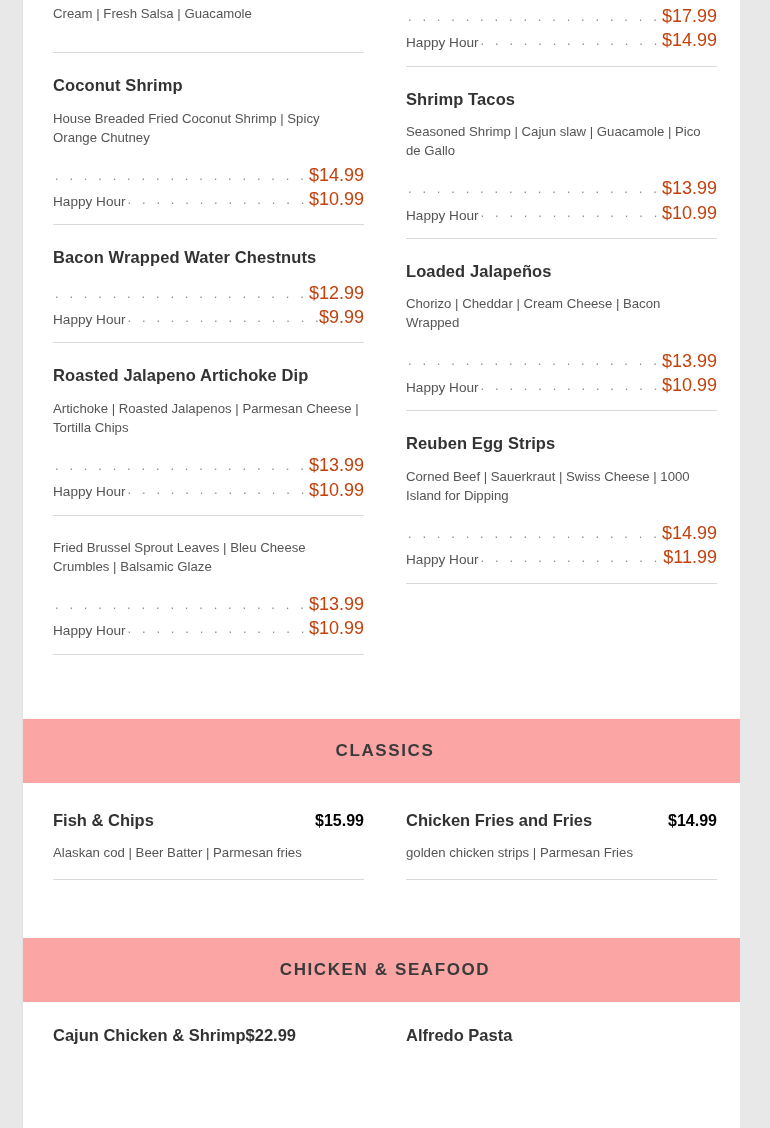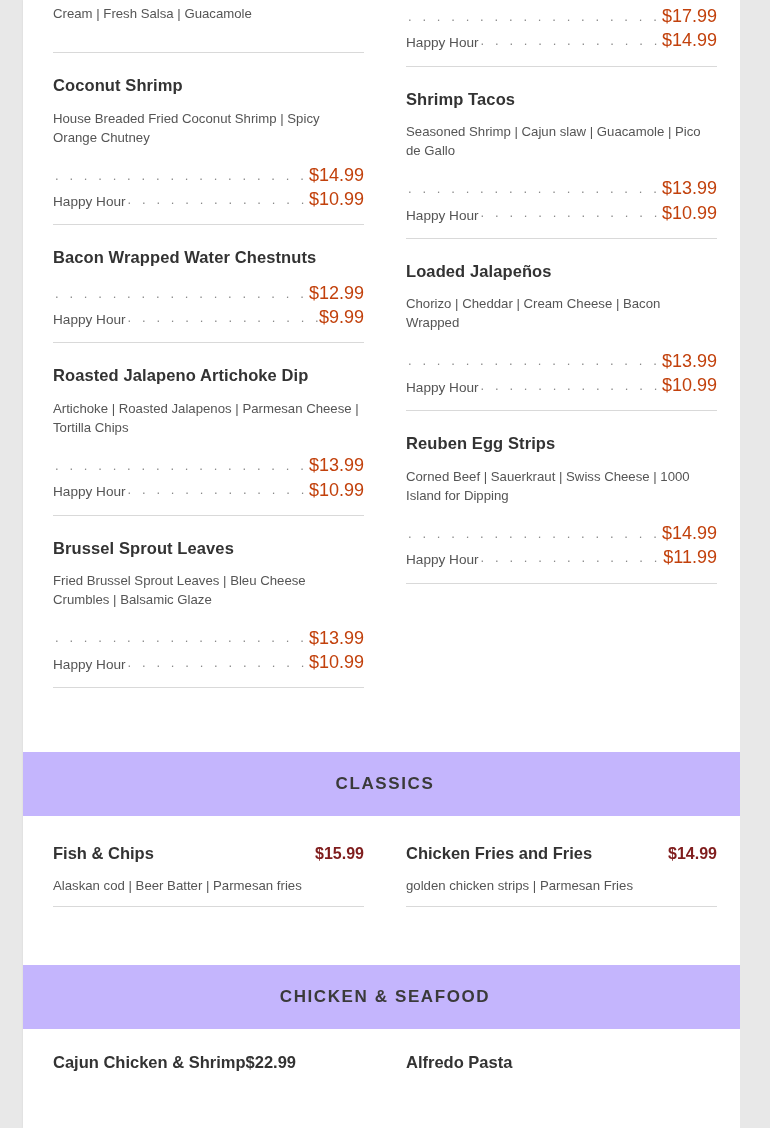--- a/index.html
+++ b/index.html
@@ -82,57 +82,57 @@
   }
   .price-val {
     flex: 0 0 auto;
     font-weight: normal;
     color: #c2410c;
     font-size: 18px;
   }
   .price-row.first .price-label { width: 0; }
 
   .section-banner {
-    background: #c4b5fd;
+    background: #fca5a5;
     text-align: center;
     padding: 22px 0;
     margin-top: 14px;
   }
   .section-banner .title {
     font-size: 17px;
     font-weight: bold;
     letter-spacing: 1.6px;
     color: #3a3a3a;
   }
 
   .simple-grid {
     display: flex;
     padding: 28px 30px 0 30px;
     box-sizing: border-box;
   }
   .simple-item {
-    padding-bottom: 11px;
+    padding-bottom: 17px;
     border-bottom: 1px solid #d9d9d9;
     margin-bottom: 20px;
   }
   .simple-head {
     display: flex;
     justify-content: space-between;
     align-items: baseline;
     margin-bottom: 13px;
   }
   .simple-head .nm {
     font-size: 16.5px;
     font-weight: bold;
     color: #333;
   }
   .simple-head .pr {
     font-size: 16px;
     font-weight: bold;
-    color: #7f1d1d;
+    color: #000000;
   }
   .simple-desc {
     font-size: 13.2px;
     color: #555;
     line-height: 1.45;
   }
   .clip-bottom {
     padding: 24px 30px 0 30px;
     display: flex;
     box-sizing: border-box;
@@ -197,21 +197,20 @@
             <span class="price-val">$13.99</span>
           </div>
           <div class="price-row">
             <span class="price-label">Happy Hour</span>
             <span class="dots">. . . . . . . . . . . . . . . . . . . .</span>
             <span class="price-val">$10.99</span>
           </div>
         </div>
 
         <div class="item">
-          <h3 class="item-name">Brussel Sprout Leaves</h3>
           <p class="item-desc">Fried Brussel Sprout Leaves | Bleu Cheese Crumbles | Balsamic Glaze</p>
           <div class="price-row first">
             <span class="price-label"></span>
             <span class="dots">. . . . . . . . . . . . . . . . . . . . . . . . . . . . .</span>
             <span class="price-val">$13.99</span>
           </div>
           <div class="price-row">
             <span class="price-label">Happy Hour</span>
             <span class="dots">. . . . . . . . . . . . . . . . . . . .</span>
             <span class="price-val">$10.99</span>

